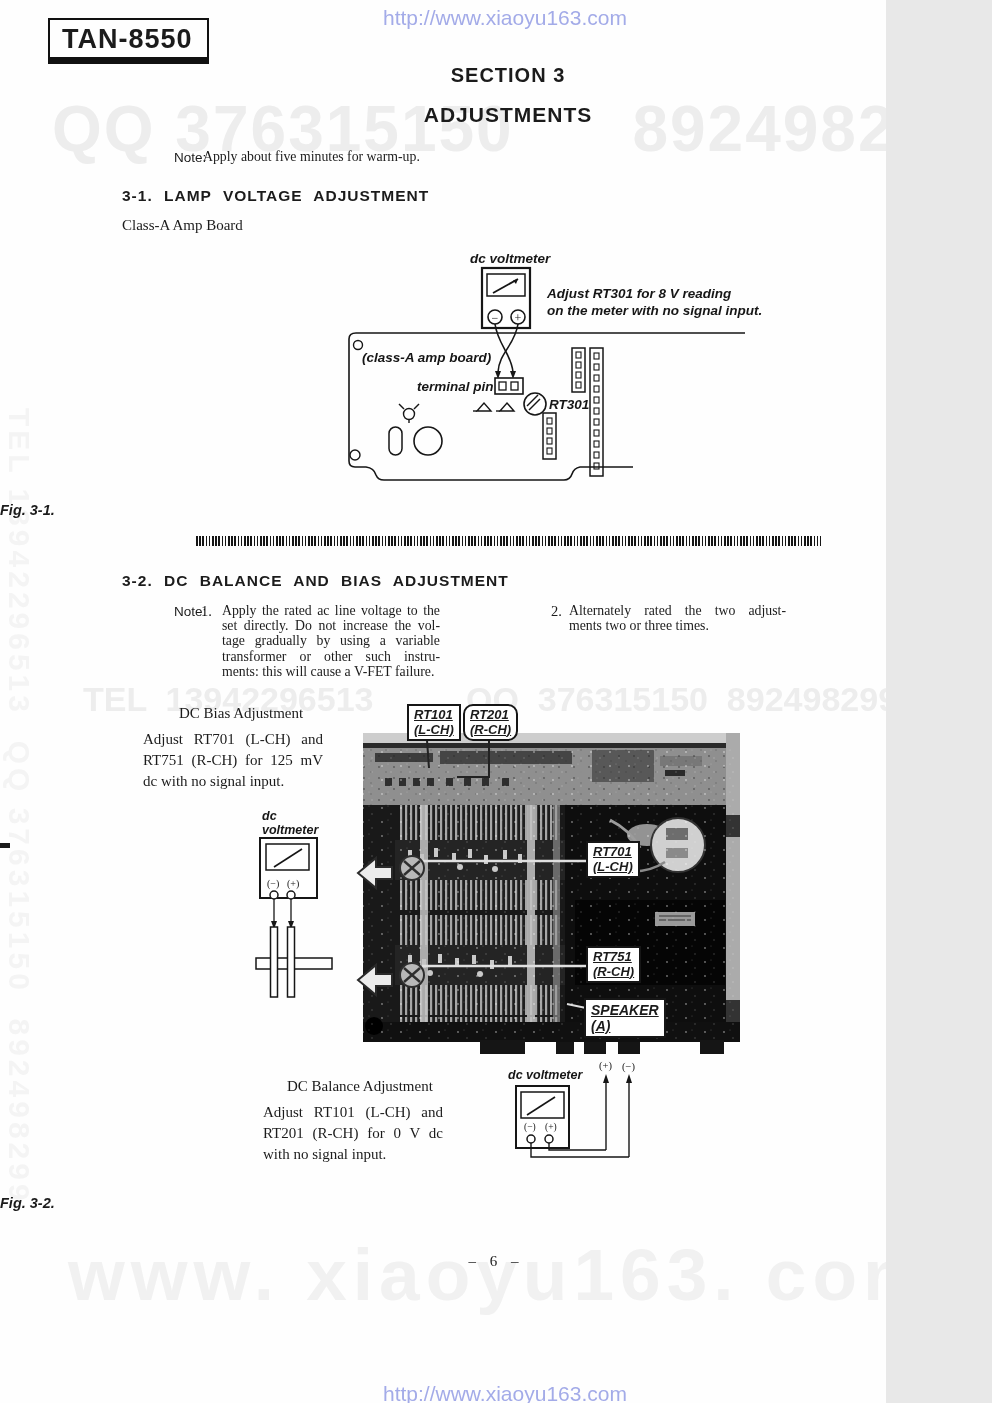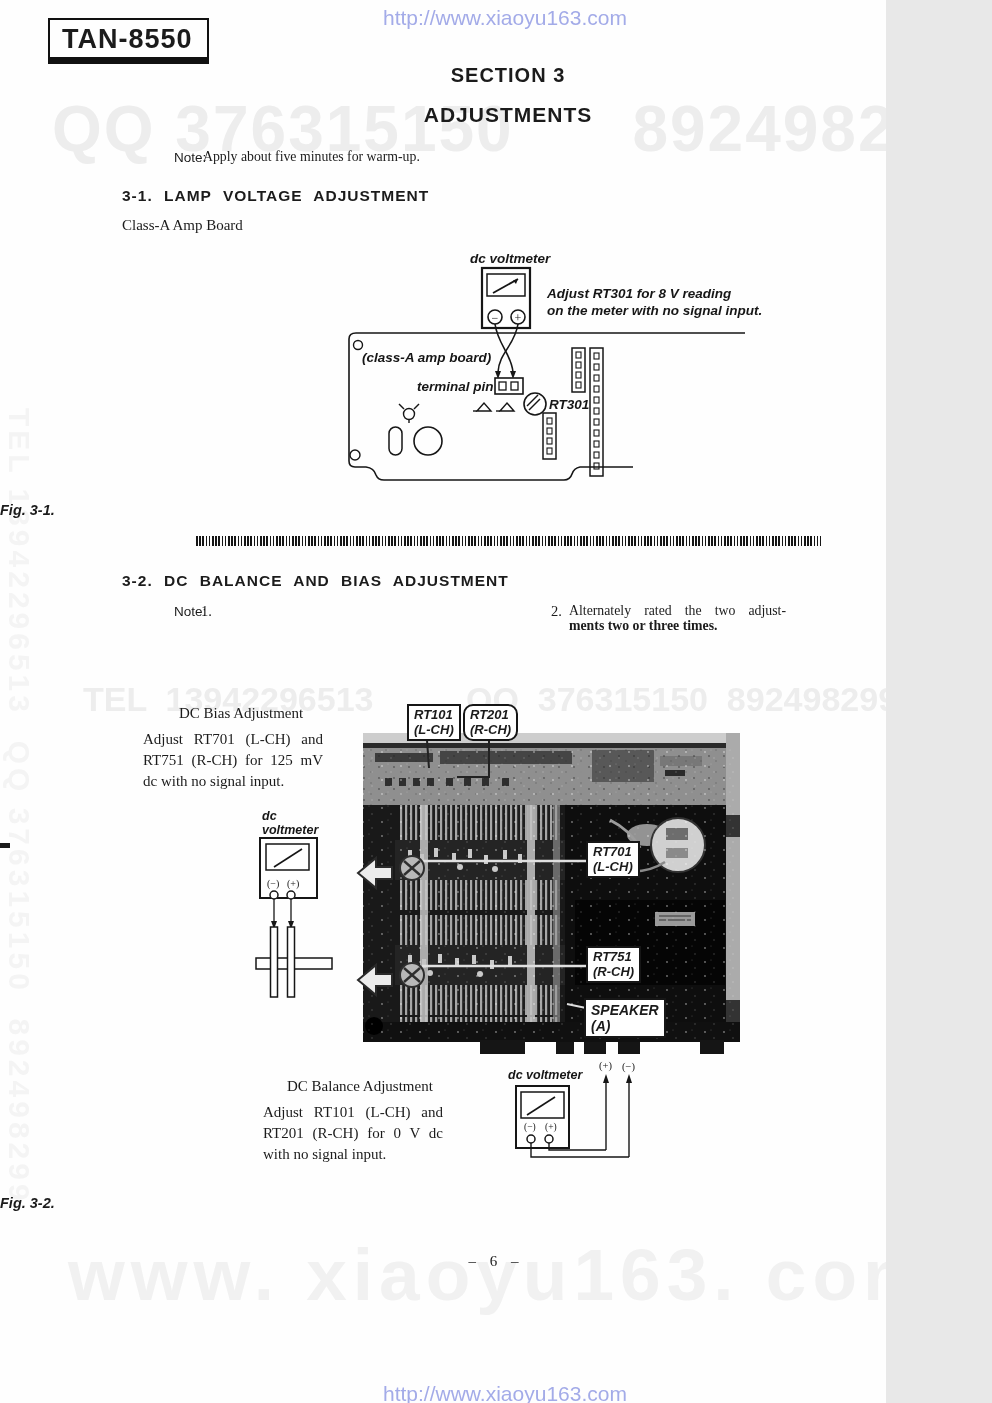--- a/index.html
+++ b/index.html
@@ -15,30 +15,30 @@
   .layer{position:absolute;z-index:2;}
   .model-box{border:2px solid #111;border-bottom:7px solid #111;padding:4px 14px 2px 12px;
              font-family:"Liberation Sans",sans-serif;font-weight:bold;font-size:27px;letter-spacing:1px;}
   .center-head{width:992px;text-align:center;font-family:"Liberation Sans",sans-serif;
                font-weight:bold;font-size:20px;letter-spacing:1px;}
   .sec-head{font-family:"Liberation Sans",sans-serif;font-weight:bold;font-size:15.5px;
             letter-spacing:1px;word-spacing:6px;}
   .bold-label{font-family:"Liberation Sans",sans-serif;font-weight:normal;font-size:13.5px;padding-left:12px;}
   .serif-txt{font-size:14.5px;}
   .note-line{font-size:13.8px;width:218px;text-align:justify;text-align-last:justify;line-height:15.2px;}
-  .note-line.last{text-align-last:left;font-weight:bold;}
+  .note-line.last{text-align-last:left;}
   .para-line{font-size:15px;width:180px;text-align:justify;text-align-last:justify;line-height:21px;}
   .para-line.last{text-align-last:left;}
   .ann{font-family:"Liberation Sans",sans-serif;font-style:italic;font-weight:bold;}
   .fig-cap{font-family:"Liberation Sans",sans-serif;font-style:italic;font-weight:bold;
            font-size:14.5px;width:992px;text-align:left;}
   .hatch{background:repeating-linear-gradient(90deg,#161616 0px,#161616 1.6px,#fdfdfd 1.6px,#fdfdfd 3.2px);}
   .photo-label{position:absolute;z-index:3;background:#fff;border:2px solid #161616;
                font-family:"Liberation Sans",sans-serif;font-style:italic;font-weight:bold;
-               font-size:13px;line-height:14.5px;padding:2px 5px;white-space:nowrap;}
+               font-size:13px;line-height:14.5px;padding:2px 5px;white-space:nowrap;text-decoration:underline;}
   .stray{position:absolute;z-index:2;color:#444;}
   svg{display:block;}
   svg text{fill:#161616;}
 </style>
 </head>
 <body>
 
 <div id="canvas">
 
   <div class="wm wm-url" style="left:383px;top:6px;">http://www.xiaoyu163.com</div>
@@ -149,20 +149,27 @@
   </svg>
 
   <div class="layer fig-cap" style="left:0;top:502px;">Fig. 3-1.</div>
 
   <div class="layer hatch" style="left:196px;top:536px;width:625px;height:10px;"></div>
 
   <div class="layer sec-head" style="left:122px;top:572px;">3-2.  DC BALANCE AND BIAS ADJUSTMENT</div>
 
   <div class="layer bold-label" style="left:162px;top:604px;">Note:</div>
   <div class="layer serif-txt" style="left:201px;top:603px;">1.</div>
+  <div class="layer" style="left:222px;top:603px;">
+    <div class="note-line">Apply the rated ac line voltage to the</div>
+    <div class="note-line">set directly.  Do not increase the vol-</div>
+    <div class="note-line">tage gradually by using a variable</div>
+    <div class="note-line">transformer or other such instru-</div>
+    <div class="note-line last">ments: this will cause a V-FET failure.</div>
+  </div>
   <div class="layer serif-txt" style="left:551px;top:603px;">2.</div>
   <div class="layer" style="left:569px;top:603px;">
     <div class="note-line" style="width:217px;">Alternately rated the two adjust-</div>
     <div class="note-line last" style="width:217px;">ments two or three times.</div>
   </div>
 
   <div class="layer bold-label" style="left:167px;top:705px;font-size:15px;font-family:'Liberation Serif',serif;">DC Bias Adjustment</div>
   <div class="layer" style="left:143px;top:729px;">
     <div class="para-line">Adjust RT701 (L-CH) and</div>
     <div class="para-line">RT751 (R-CH) for 125 mV</div>

